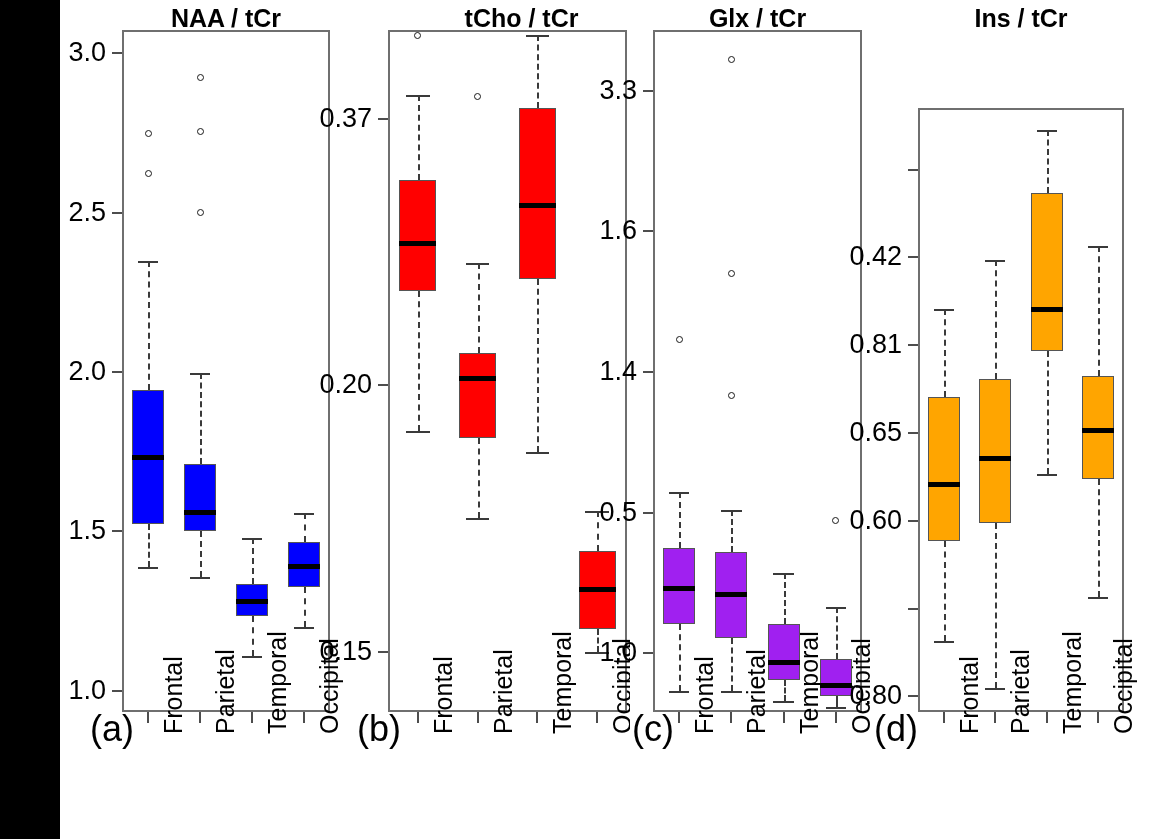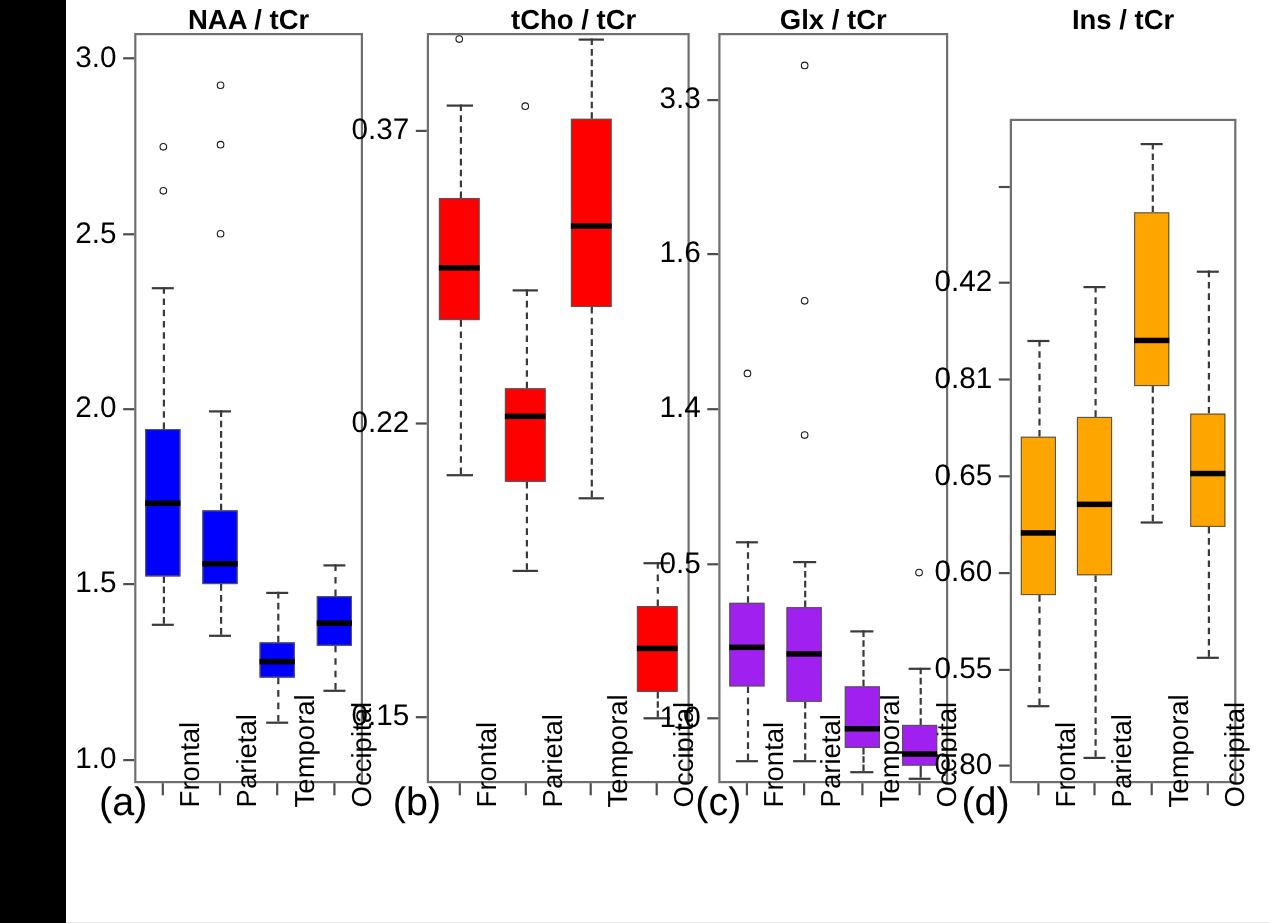--- a/index.html
+++ b/index.html
@@ -162,21 +162,21 @@
       <div class="box" style="left: 228px; width: 32px; top: 542.137px; height: 44.9355px; background: rgb(0, 0, 255);"></div>
       <div class="median" style="left: 228px; width: 32px; top: 563.539px;"></div>
       <div class="panel-letter" style="left: 30px; top: 708px;">(a)</div>
     </div>
     <div class="panel" style="left: 350px; width: 280px;">
       <div class="panel-title" style="left: 52px; width: 239px; right: auto;">tCho / tCr</div>
       <div class="plot-frame" style="left: 38px; top: 30px; width: 239px; height: 682px;"></div>
       <div class="axis-tick" style="left: 28px; top: 117.914px;"></div>
       <div class="axis-label" style="left: -112px; width: 134px; top: 117.914px;">0.37</div>
       <div class="axis-tick" style="left: 28px; top: 384.32px;"></div>
-      <div class="axis-label" style="left: -112px; width: 134px; top: 384.32px;">0.22</div>
+      <div class="axis-label" style="left: -112px; width: 134px; top: 384.32px;">0.20</div>
       <div class="axis-tick" style="left: 28px; top: 650.727px;"></div>
       <div class="axis-label" style="left: -112px; width: 134px; top: 650.727px;">0.15</div>
       <div class="xtick" style="left: 66.875px; top: 712px;"></div>
       <div class="xlabel" style="left: 78.875px; top: 734px;">Frontal</div>
       <div class="whisk-line" style="left: 67.875px; top: 95.0031px; height: 85.25px;"></div>
       <div class="whisk-cap" style="left: 56.035px; width: 23.68px; top: 95.0031px;"></div>
       <div class="whisk-line" style="left: 67.875px; top: 291.078px; height: 139.597px;"></div>
       <div class="whisk-cap" style="left: 56.035px; width: 23.68px; top: 430.675px;"></div>
       <div class="box" style="left: 49.375px; width: 37px; top: 180.253px; height: 110.825px; background: rgb(255, 0, 0);"></div>
       <div class="median" style="left: 49.375px; width: 37px; top: 240.625px;"></div>
@@ -266,21 +266,20 @@
       <div class="axis-tick" style="left: 38px; top: 168.576px;"></div>
       <div class="axis-tick" style="left: 38px; top: 256.366px;"></div>
       <div class="axis-label" style="left: -102px; width: 134px; top: 256.366px;">0.42</div>
       <div class="axis-tick" style="left: 38px; top: 344.157px;"></div>
       <div class="axis-label" style="left: -102px; width: 134px; top: 344.157px;">0.81</div>
       <div class="axis-tick" style="left: 38px; top: 431.948px;"></div>
       <div class="axis-label" style="left: -102px; width: 134px; top: 431.948px;">0.65</div>
       <div class="axis-tick" style="left: 38px; top: 519.738px;"></div>
       <div class="axis-label" style="left: -102px; width: 134px; top: 519.738px;">0.60</div>
       <div class="axis-tick" style="left: 38px; top: 607.529px;"></div>
-      <div class="axis-label" style="left: -102px; width: 134px; top: 607.529px;">0.55</div>
       <div class="axis-tick" style="left: 38px; top: 695.32px;"></div>
       <div class="axis-label" style="left: -102px; width: 134px; top: 695.32px;">0.80</div>
       <div class="xtick" style="left: 72.75px; top: 712px;"></div>
       <div class="xlabel" style="left: 84.75px; top: 734px;">Frontal</div>
       <div class="whisk-line" style="left: 73.75px; top: 309.041px; height: 87.7907px;"></div>
       <div class="whisk-cap" style="left: 63.51px; width: 20.48px; top: 309.041px;"></div>
       <div class="whisk-line" style="left: 73.75px; top: 540.808px; height: 100.081px;"></div>
       <div class="whisk-cap" style="left: 63.51px; width: 20.48px; top: 640.89px;"></div>
       <div class="box" style="left: 57.75px; width: 32px; top: 396.831px; height: 143.977px; background: rgb(255, 165, 0);"></div>
       <div class="median" style="left: 57.75px; width: 32px; top: 482.122px;"></div>

